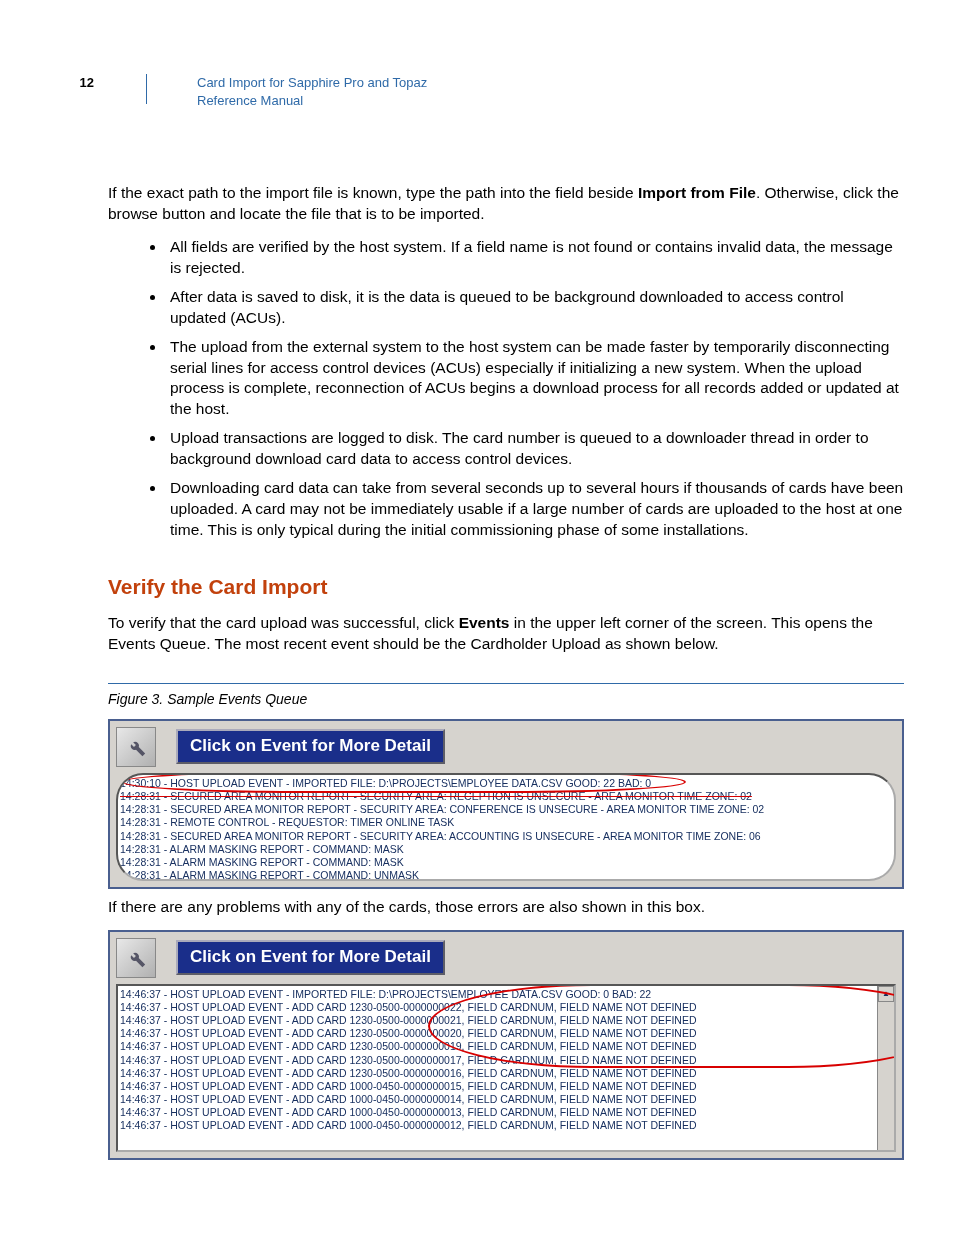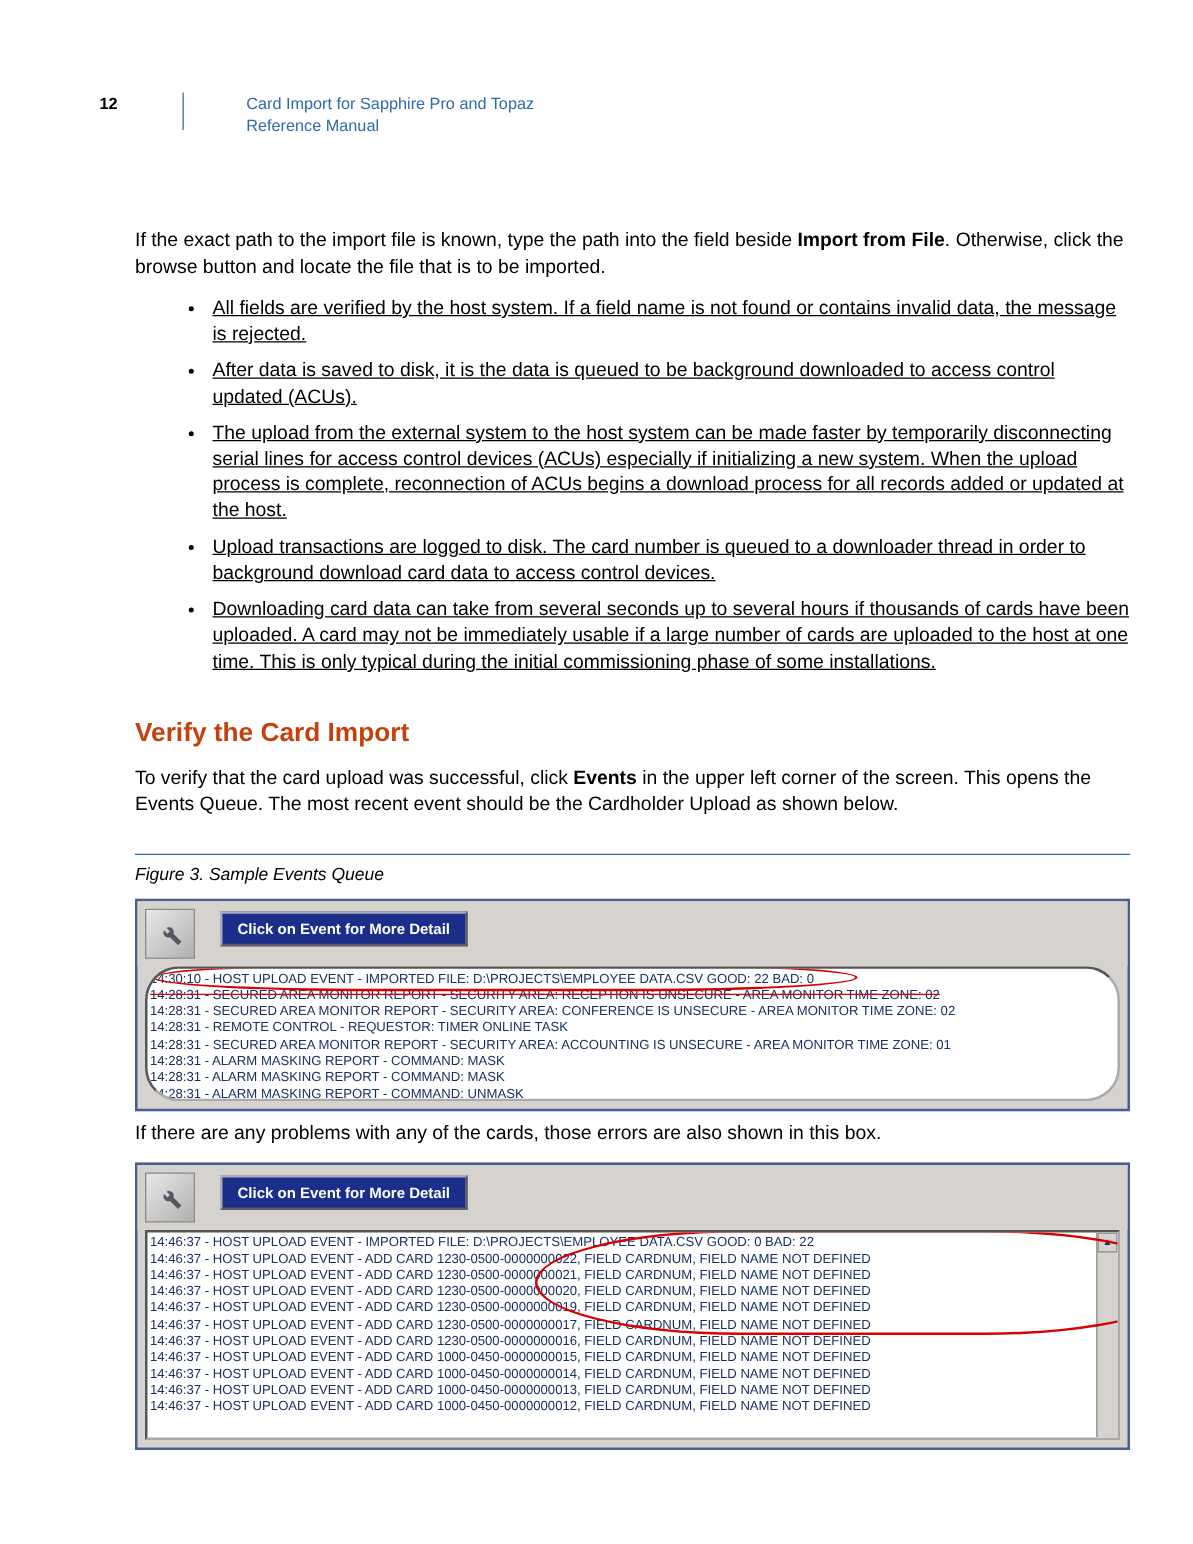--- a/index.html
+++ b/index.html
@@ -48,21 +48,20 @@
     margin: 0 0 12px 0;
   }
   .bold { font-weight: bold; }
   ul.bullets {
     margin: 10px 0 24px 0;
     padding-left: 58px;
   }
   ul.bullets li {
     margin-bottom: 8px;
     padding-left: 4px;
-    text-decoration: underline;
   }
   h2.section {
     color: #c2410c;
     font-size: 21px;
     font-weight: bold;
     margin: 32px 0 12px 0;
   }
   .fig-hr {
     border: none;
     border-top: 1px solid #2f6aa8;
@@ -98,21 +97,21 @@
     align-items: center;
     justify-content: center;
     margin-right: 20px;
   }
   .tool-icon svg { width: 22px; height: 22px; }
   .click-banner {
     background: #1a2e8a;
     color: #fff;
     font-weight: bold;
     padding: 4px 12px;
-    font-size: 12px;
+    font-size: 17px;
     border: 2px outset #aab;
     display: inline-block;
     margin-top: 2px;
   }
   .queue-list {
     background: #fff;
     border: 2px inset #aaa;
     margin: 0 6px 6px 6px;
     padding: 2px 2px;
     font-size: 10.5px;
@@ -193,21 +192,21 @@
             </svg>
         </div>
         <div class="click-banner">Click on Event for More Detail</div>
       </div>
       <div class="queue-list first">
         <div class="red-oval" style="left:4px; top:-4px; width:560px; height:18px;"></div>
         <div class="ev">14:30:10 - HOST UPLOAD EVENT  - IMPORTED FILE: D:\PROJECTS\EMPLOYEE DATA.CSV  GOOD: 22  BAD: 0</div>
         <div class="ev" style="text-decoration:line-through;text-decoration-color:#d80000;">14:28:31 - SECURED AREA MONITOR REPORT  - SECURITY AREA: RECEPTION IS  UNSECURE  - AREA MONITOR TIME ZONE: 02</div>
         <div class="ev">14:28:31 - SECURED AREA MONITOR REPORT  - SECURITY AREA: CONFERENCE IS  UNSECURE  - AREA MONITOR TIME ZONE: 02</div>
         <div class="ev">14:28:31 - REMOTE CONTROL  - REQUESTOR: TIMER ONLINE TASK</div>
-        <div class="ev">14:28:31 - SECURED AREA MONITOR REPORT  - SECURITY AREA: ACCOUNTING IS  UNSECURE  - AREA MONITOR TIME ZONE: 01</div>
+        <div class="ev">14:28:31 - SECURED AREA MONITOR REPORT  - SECURITY AREA: ACCOUNTING IS  UNSECURE  - AREA MONITOR TIME ZONE: 06</div>
         <div class="ev">14:28:31 - ALARM MASKING REPORT  - COMMAND: MASK</div>
         <div class="ev">14:28:31 - ALARM MASKING REPORT  - COMMAND: MASK</div>
         <div class="ev">14:28:31 - ALARM MASKING REPORT  - COMMAND: UNMASK</div>
       </div>
     </div>
 
     <p class="para">If there are any problems with any of the cards, those errors are also shown in this box.</p>
 
     <div class="queue-shot" style="margin-top:10px;">
       <div class="queue-top">

